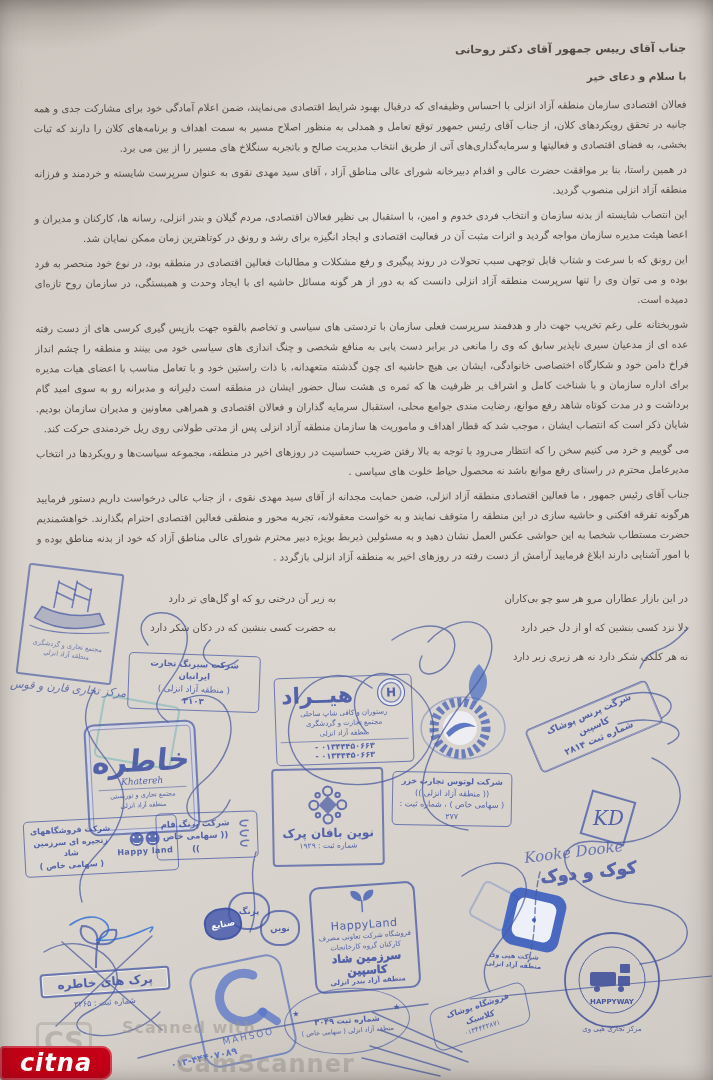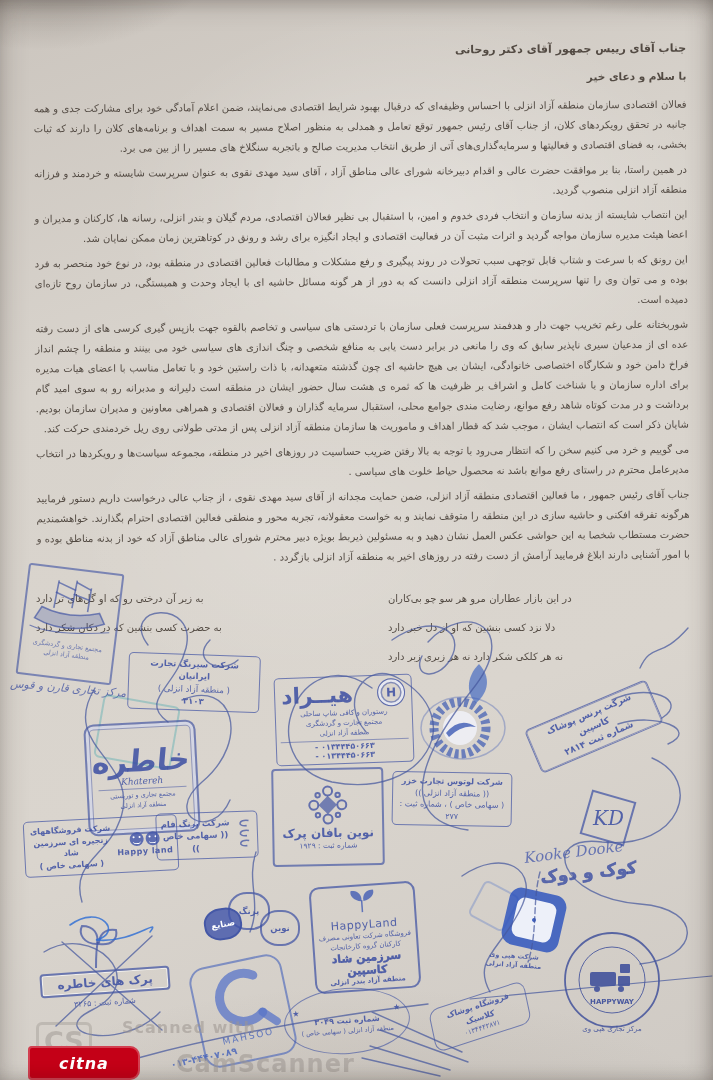--- a/index.html
+++ b/index.html
@@ -20,21 +20,21 @@
                inset 16px 0 30px -18px rgba(55,45,40,.30),
                inset 0 18px 30px -20px rgba(55,45,40,.40),
                inset 0 -12px 22px -16px rgba(55,45,40,.28);}
   
   .letter{position:absolute;top:44px;right:25px;left:35px;direction:rtl;
     color:rgba(72,63,55,.92);transform:rotate(-.4deg);}
   .letter .recipient{font-size:11px;font-weight:bold;margin:0 0 15px;}
   .letter .salutation{font-size:10.5px;font-weight:bold;margin:0 0 13px;}
   .letter p{font-size:10px;line-height:20px;margin:0 0 5px;text-align:justify;text-align-last:right;}
   .poem{position:absolute;top:584px;left:0;right:0;direction:rtl;color:rgba(72,63,55,.92);}
-  .poem .col{position:absolute;font-size:10px;line-height:29px;text-align:left;}
+  .poem .col{position:absolute;font-size:10px;line-height:29px;text-align:right;}
   .poem .col.right{right:25px;width:300px;}
   .poem .col.left{left:36px;width:300px;}
   
   .stamp{position:absolute;box-sizing:border-box;direction:rtl;text-align:center;
     color:rgba(59,78,162,.85);font-family:"DejaVu Sans",sans-serif;}
   .bordered{border:1.8px solid rgba(59,78,162,.68);border-radius:5px;padding:3px 4px;}
   .s-line{font-size:8px;line-height:1.45;}
   .s-line.b{font-weight:bold;}
   
   .st-trade{left:22px;top:568px;width:96px;height:112px;border:2px solid rgba(59,78,162,.6);
@@ -155,22 +155,22 @@
   .st-perk .reg{margin-top:4px;font-size:8px;transform:rotate(-4deg);}
   .perk-leaf{position:absolute;left:36px;top:-6px;}
   
   .cam{position:absolute;color:rgba(156,150,143,.55);font-weight:bold;pointer-events:none;}
   .cam.cs{left:36px;top:1022px;font-size:27px;border:3px solid rgba(156,150,143,.4);
     border-radius:6px;padding:1px 5px;color:rgba(156,150,143,.5);}
   .cam.l1{left:122px;top:1018px;font-size:16px;letter-spacing:1px;}
   .cam.l2{left:152px;top:1050px;font-size:24px;letter-spacing:1px;margin-left:24px;}
   .citna{position:absolute;left:0;top:1046px;width:112px;height:34px;background:#c40017;
     border-radius:4px 10px 10px 4px;display:flex;align-items:center;justify-content:center;
-    color:#fff;font-size:16px;font-weight:bold;font-style:italic;letter-spacing:1px;
-    box-shadow:inset 0 0 0 2px rgba(255,255,255,.25);margin-left:28px;}
+    color:#fff;font-size:24px;font-weight:bold;font-style:italic;letter-spacing:1px;
+    box-shadow:inset 0 0 0 2px rgba(255,255,255,.25);}
   
   .sig{position:absolute;inset:0;pointer-events:none;}
 </style>
 </head>
 <body>
 
 <div class="page">
 
   <div class="letter">
     <div class="recipient">جناب آقای رییس جمهور آقای دکتر روحانی</div>

